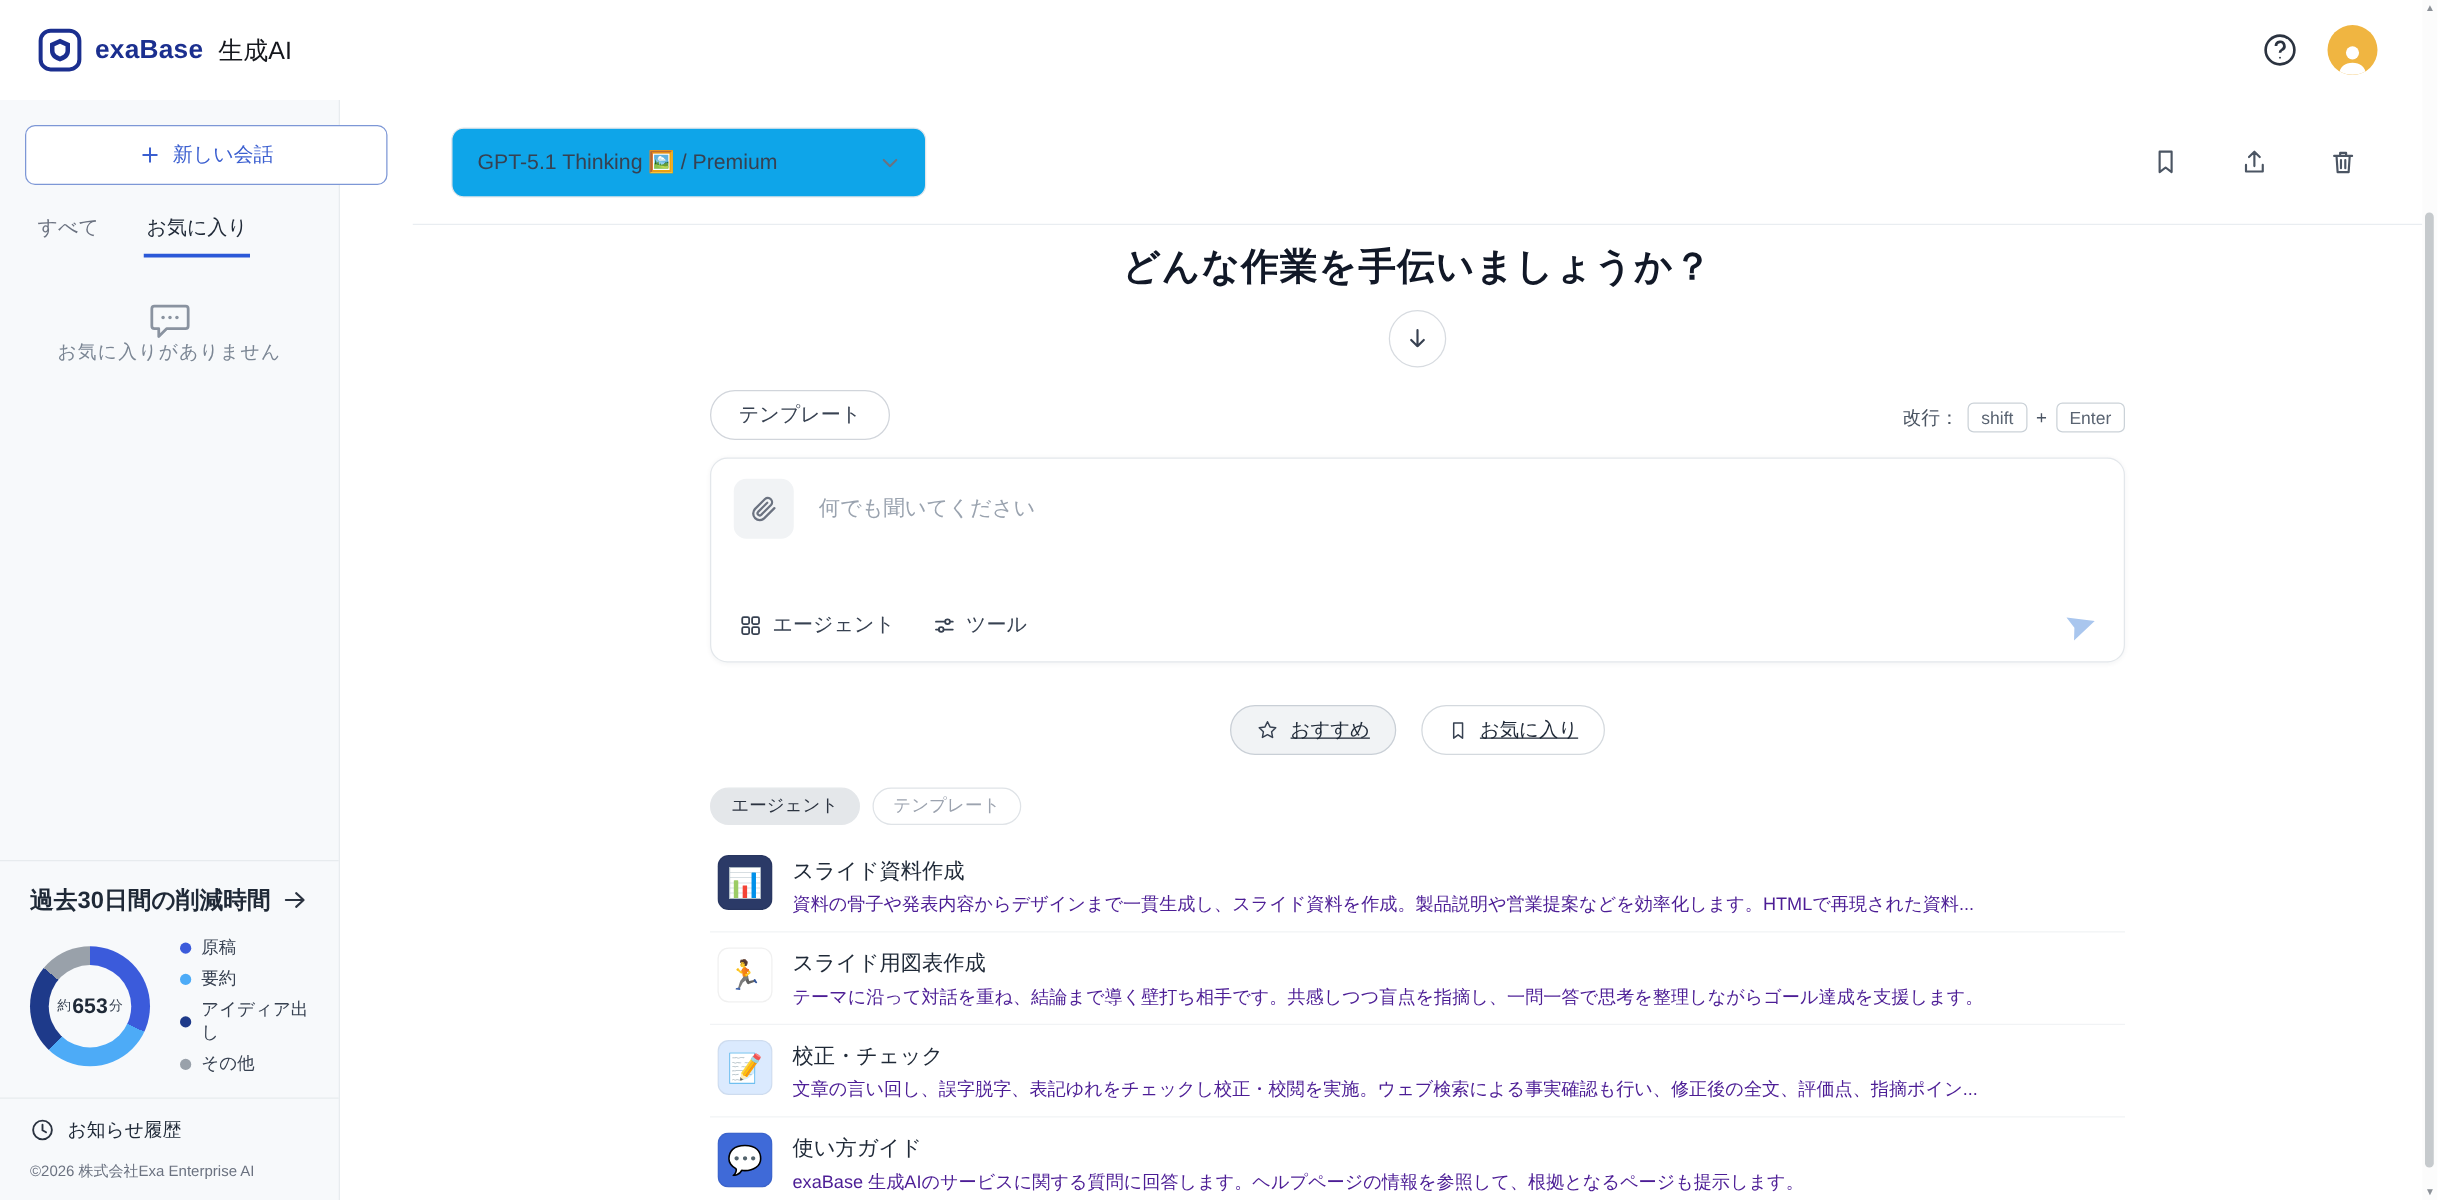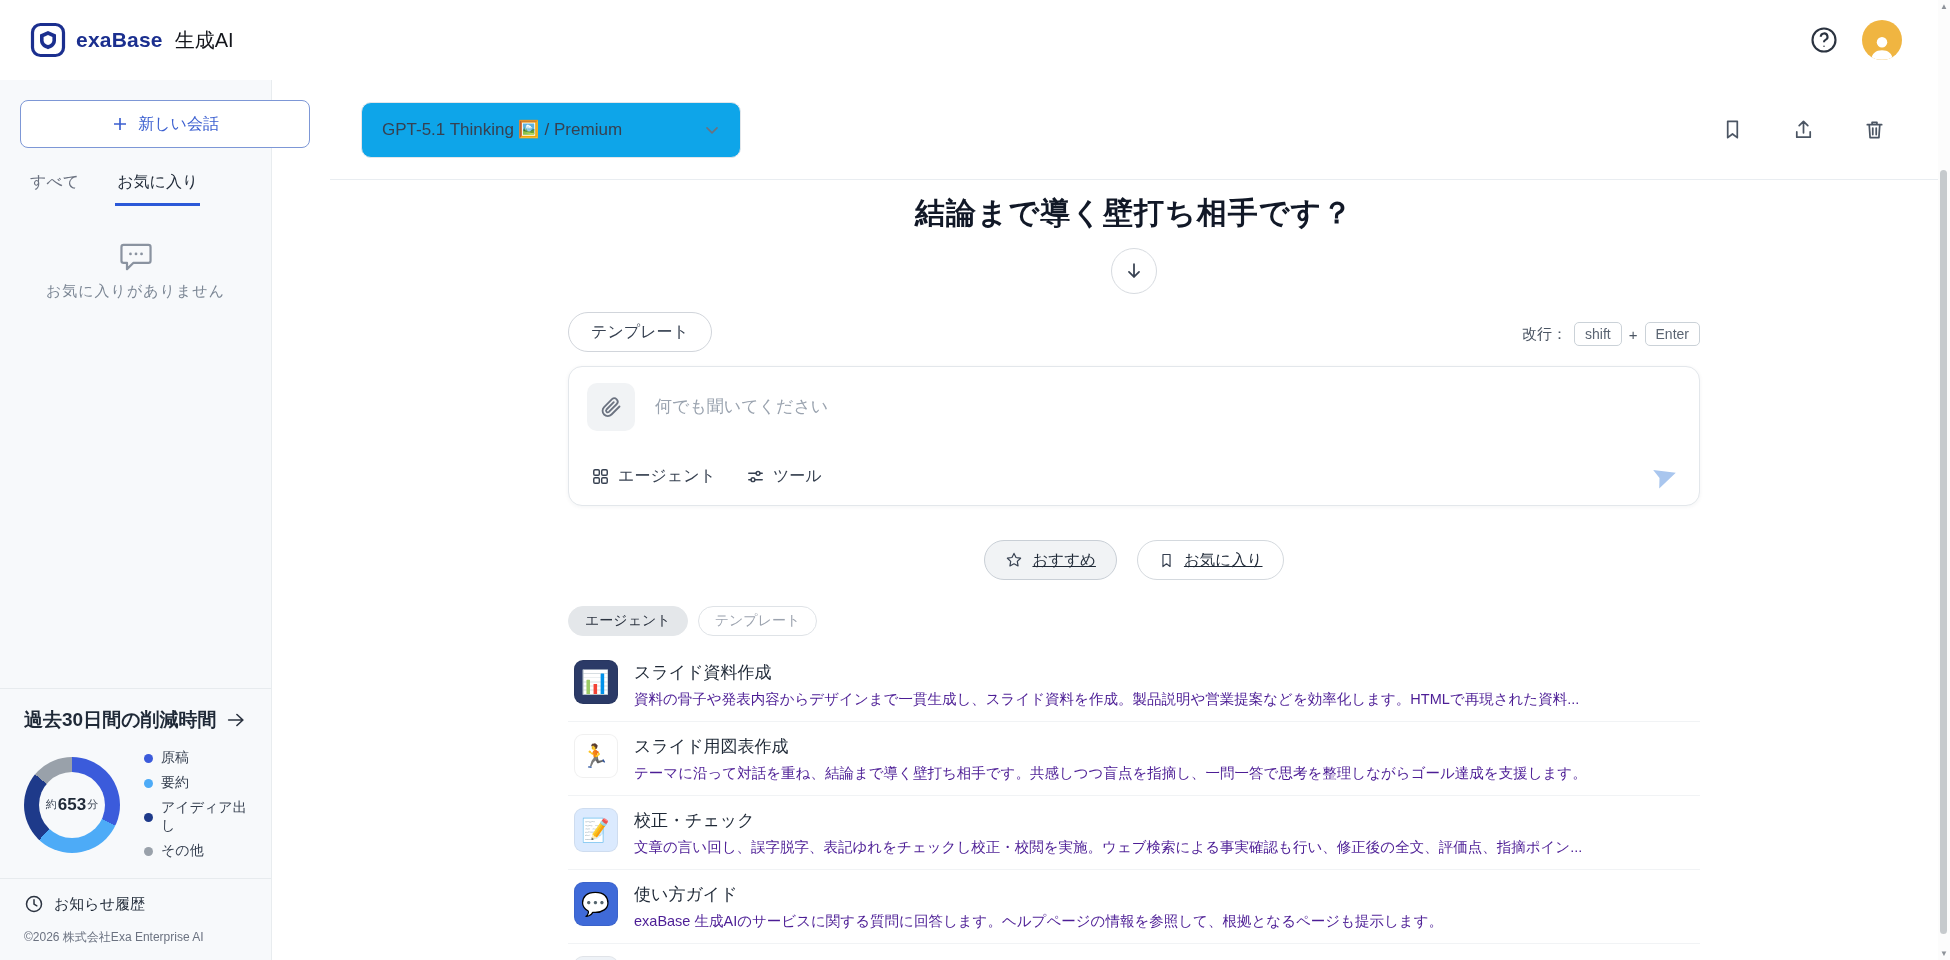--- a/index.html
+++ b/index.html
@@ -17,21 +17,21 @@
   .help-btn { width:32px; height:32px; border:none; background:none; cursor:pointer; display:flex; align-items:center; justify-content:center; }
   .avatar { width:40px; height:40px; border-radius:50%; background:#f0b541; display:flex; align-items:flex-end; justify-content:center; overflow:hidden; cursor:pointer; }
 
   
   .sidebar { position:absolute; top:80px; left:0; bottom:0; width:272px; background:#f7f9fb; border-right:1px solid #e8ecef; }
   .new-chat { margin:20px; width:290px; height:48px; background:#fff; border:1px solid #7d97d6; border-radius:8px;
     color:#3b5fd0; font-size:16px; display:flex; align-items:center; justify-content:center; gap:9px; cursor:pointer; }
   .tabs { display:flex; gap:34px; padding:0 28px; margin-top:14px; }
   .tab { font-size:16px; color:#6b7280; padding:4px 2px 10px; cursor:pointer; border-bottom:3px solid transparent; background:none; border-top:none; border-left:none; border-right:none; font-family:inherit; }
   .tab.active { color:#1f2937; border-bottom-color:#2b59d8; }
-  .empty-state { margin-top:34px; display:flex; flex-direction:column; align-items:center; gap:10px; }
+  .empty-state { margin-top:34px; display:flex; flex-direction:column; align-items:center; }
   .empty-state .msg { font-size:15px; color:#7b8694; letter-spacing:1px; }
 
   .sidebar-bottom { position:absolute; left:0; right:0; bottom:0; }
   .s-divider { border-top:1px solid #e7ebee; }
   .stats-header { display:flex; align-items:center; justify-content:space-between; padding:18px 24px 6px; }
   .stats-title { font-size:19px; font-weight:bold; color:#1f2937; }
   .stats-arrow { background:none; border:none; cursor:pointer; display:flex; }
   .stats-body { display:flex; align-items:center; gap:24px; padding:10px 24px 18px; }
   .donut { position:relative; width:96px; height:96px; border-radius:50%; background:#dbe4f5; flex:0 0 auto; }
   .donut::before { content:""; position:absolute; inset:15px; border-radius:50%; background:#f7f9fb; }
@@ -60,21 +60,21 @@
   .heading { margin-top:13px; text-align:center; font-size:30px; font-weight:bold; color:#111827; letter-spacing:1px; }
   .scroll-down { display:flex; width:46px; height:46px; margin:14px auto 0; border:1px solid #d7dbe0; border-radius:50%;
     background:#fff; align-items:center; justify-content:center; cursor:pointer; }
 
   .compose-toolbar { margin-top:18px; display:flex; align-items:flex-end; justify-content:space-between; }
   .template-btn { height:40px; padding:0 22px; background:#fff; border:1px solid #d1d5db; border-radius:20px;
     font-size:16px; color:#374151; cursor:pointer; font-family:inherit; }
   .newline-hint { display:flex; align-items:center; gap:7px; font-size:15px; color:#4b5563; margin-bottom:6px; }
   kbd { border:1px solid #cbd2d8; border-radius:5px; padding:3px 10px; font-size:14px; color:#5a6472; background:#fff; font-family:inherit; }
 
-  .composer { margin-top:14px; height:140px; border:1px solid #e3e7eb; border-radius:14px; background:#fff;
+  .composer { margin-top:14px; height:164px; border:1px solid #e3e7eb; border-radius:14px; background:#fff;
     box-shadow:0 1px 4px rgba(20,30,60,.05); padding:16px 18px 14px; display:flex; flex-direction:column; justify-content:space-between; }
   .composer-row1 { display:flex; align-items:center; gap:20px; }
   .attach-btn { width:48px; height:48px; background:#f1f3f5; border:none; border-radius:10px; display:flex; align-items:center; justify-content:center; cursor:pointer; }
   .message-input { flex:1; border:none; outline:none; font-size:17px; color:#1f2937; font-family:inherit; background:transparent; }
   .message-input::placeholder { color:#9aa3af; }
   .composer-row2 { display:flex; align-items:center; gap:30px; padding-left:4px; }
   .chip-btn { display:flex; align-items:center; gap:8px; background:none; border:none; font-size:16px; color:#374151; cursor:pointer; font-family:inherit; }
   .send-btn { margin-left:auto; background:none; border:none; cursor:pointer; display:flex; padding:2px; }
 
   .filter-row { margin-top:34px; display:flex; justify-content:center; gap:20px; }
@@ -254,21 +254,21 @@
           <span style="display:flex;">
             <svg width="23" height="23" viewBox="0 0 24 24" fill="none" stroke="#4b5563" stroke-width="1.8" stroke-linecap="round" stroke-linejoin="round">
               <path d="M4.5 7h15 M9.5 7V4.5h5V7 M6.5 7l.9 13.5h9.2L17.5 7 M10.2 10.5v6.8 M13.8 10.5v6.8"></path>
             </svg>
           </span>
         </button>
       </div>
     </div>
 
     <div class="content">
-      <div class="heading">結論まで導く壁打ち相手です？</div>
+      <div class="heading">どんな作業を手伝いましょうか？</div>
 
       <button class="scroll-down">
         <span style="display:flex;">
           <svg width="22" height="22" viewBox="0 0 24 24" fill="none" stroke="#374151" stroke-width="1.9" stroke-linecap="round" stroke-linejoin="round">
             <path d="M12 4.5v14 M6.5 13L12 18.5 17.5 13"></path>
           </svg>
         </span>
       </button>
 
       <div class="compose-toolbar">

